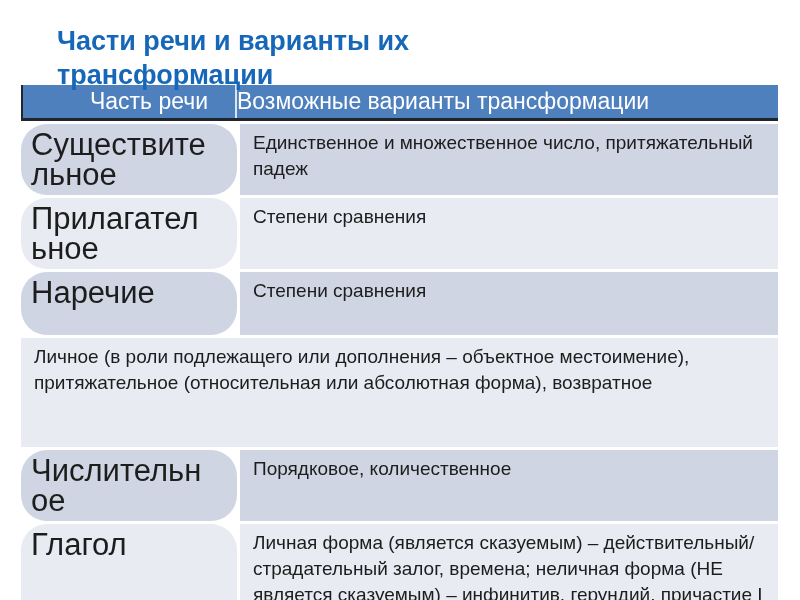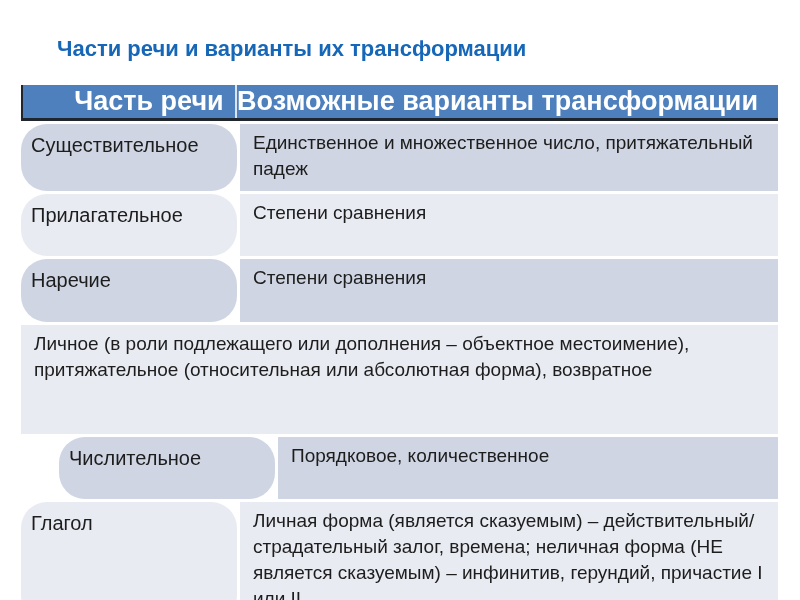--- a/index.html
+++ b/index.html
@@ -12,61 +12,61 @@
     --border-dark:#20262d;
     --background:#ffffff;
   }
   *{margin:0;padding:0;box-sizing:border-box;}
   html,body{width:800px;height:600px;overflow:hidden;}
   body{background:var(--background);font-family:"Liberation Sans", sans-serif;}
   .slide{position:relative;width:800px;height:600px;overflow:hidden;background:var(--background);}
 
   .slide-title{
     position:absolute;left:57px;top:24px;width:560px;
-    font-size:22px;font-weight:bold;line-height:50px;
+    font-size:27px;font-weight:bold;line-height:34px;
     color:var(--title-blue);z-index:1;
   }
 
   .ptable{position:absolute;left:21px;top:85px;width:757px;}
 
   .thead{
     display:flex;height:36px;
     background:var(--header-bg);
     border-left:2px solid var(--border-dark);
     border-bottom:3px solid var(--border-dark);
   }
   .th{
-    color:var(--header-text);font-weight:bold;font-size:27px;line-height:32px;
+    color:var(--header-text);font-weight:normal;font-size:23px;line-height:32px;
     white-space:nowrap;overflow:hidden;
   }
   .th-left{width:214px;text-align:center;padding-left:40px;border-right:2px solid #dce4f0;}
   .th-right{flex:1;text-align:left;}
   .th span{position:relative;z-index:2;}
 
   .row{display:flex;gap:3px;margin-top:3px;}
   .cell{color:var(--body-text);}
   .cell-left{
     width:216px;flex-shrink:0;
     padding:6px 24px 5px 10px;
-    font-size:20px;line-height:30px;
+    font-size:31px;line-height:30px;
     overflow-wrap:break-word;word-break:break-word;border-radius:26px;
   }
   .cell-right{
     flex:1;
     padding:6px 12px 9px 13px;
     font-size:19px;line-height:26px;
   }
   .cell-right b{font-weight:normal;}
   .band-dark .cell{background:var(--band-dark);}
   .band-light .cell{background:var(--band-light);}
   .row:nth-child(1){min-height:64px;}
   .row:nth-child(2){min-height:62px;}
   .row:nth-child(3){min-height:63px;justify-content:flex-end;}
   .row:nth-child(4){min-height:109px;}
-  .row:nth-child(5){min-height:62px;margin-left:38px;}
+  .row:nth-child(5){min-height:62px;}
   .row:nth-child(6){min-height:110px;}
 </style>
 </head>
 <body>
 
 <div class="slide">
   <div class="slide-title">Части речи и варианты их трансформации</div>
 
   <div class="ptable">
     <div class="thead">

